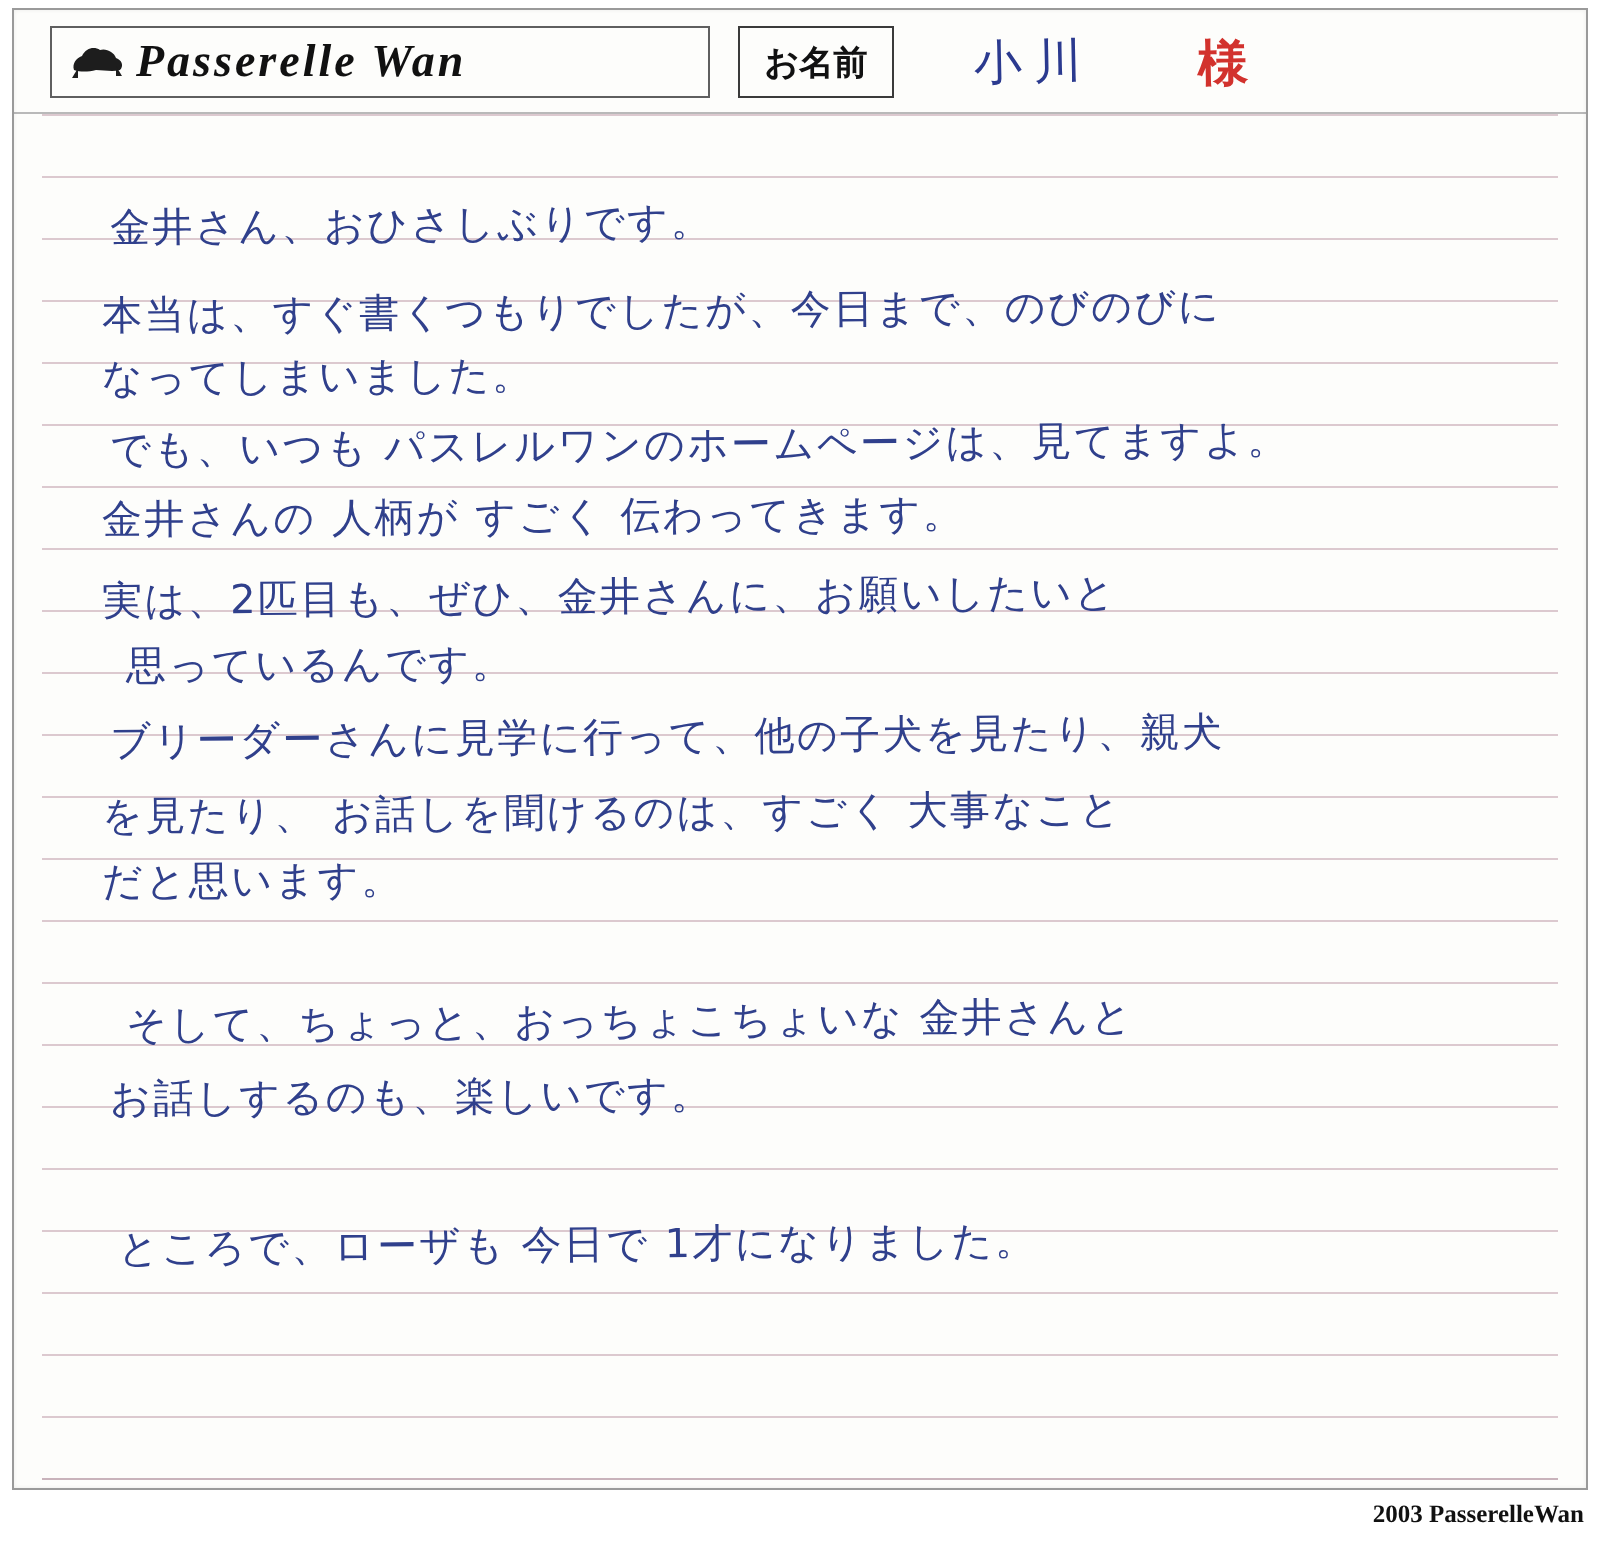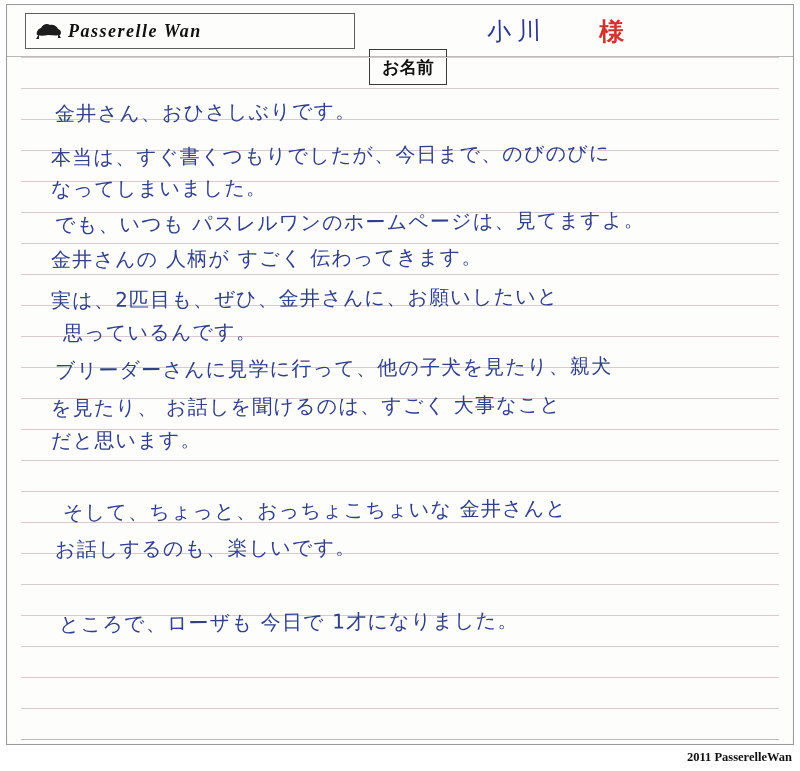--- a/index.html
+++ b/index.html
@@ -55,40 +55,39 @@
   .logo-mark {
     width: 30px;
     height: 20px;
     margin-right: 4px;
     flex: none;
   }
   .logo-text {
     font-family: "Liberation Serif", serif;
     font-style: italic;
     font-weight: bold;
-    font-size: 18px;
+    font-size: 23px;
     letter-spacing: 1.5px;
     color: #111;
     white-space: nowrap;
   }
   .name-label-box {
     position: absolute;
     left: 362px;
     top: 8px;
     width: 78px;
     height: 36px;
     border: 1px solid #3a3a3a;
     box-sizing: border-box;
     display: flex;
     align-items: center;
     justify-content: center;
     font-size: 17px;
     font-weight: bold;
     color: #111;
-    margin-top: 36px;
   }
   .name-value-box {
     position: absolute;
     left: 440px;
     top: 8px;
     right: 14px;
     height: 36px;
     box-sizing: border-box;
     display: flex;
     align-items: center;
@@ -230,14 +229,14 @@
       <div class="hw" style="left:44px; top:336px; transform:rotate(-0.4deg);">を見たり、 お話しを聞けるのは、すごく 大事なこと</div>
       <div class="hw" style="left:44px; top:370px; transform:rotate(-0.4deg);">だと思います。</div>
       <div class="hw" style="left:56px; top:440px; transform:rotate(-0.5deg);">そして、ちょっと、おっちょこちょいな 金井さんと</div>
       <div class="hw" style="left:48px; top:478px; transform:rotate(-0.4deg);">お話しするのも、楽しいです。</div>
       <div class="hw" style="left:52px; top:552px; transform:rotate(-0.5deg);">ところで、ローザも 今日で 1才になりました。</div>
     </div>
 
     <div class="edge-shadow"></div>
   </div>
 
-  <div class="credit">2011 PasserelleWan</div>
+  <div class="credit">2003 PasserelleWan</div>
 </div>
 
 </body></html>

